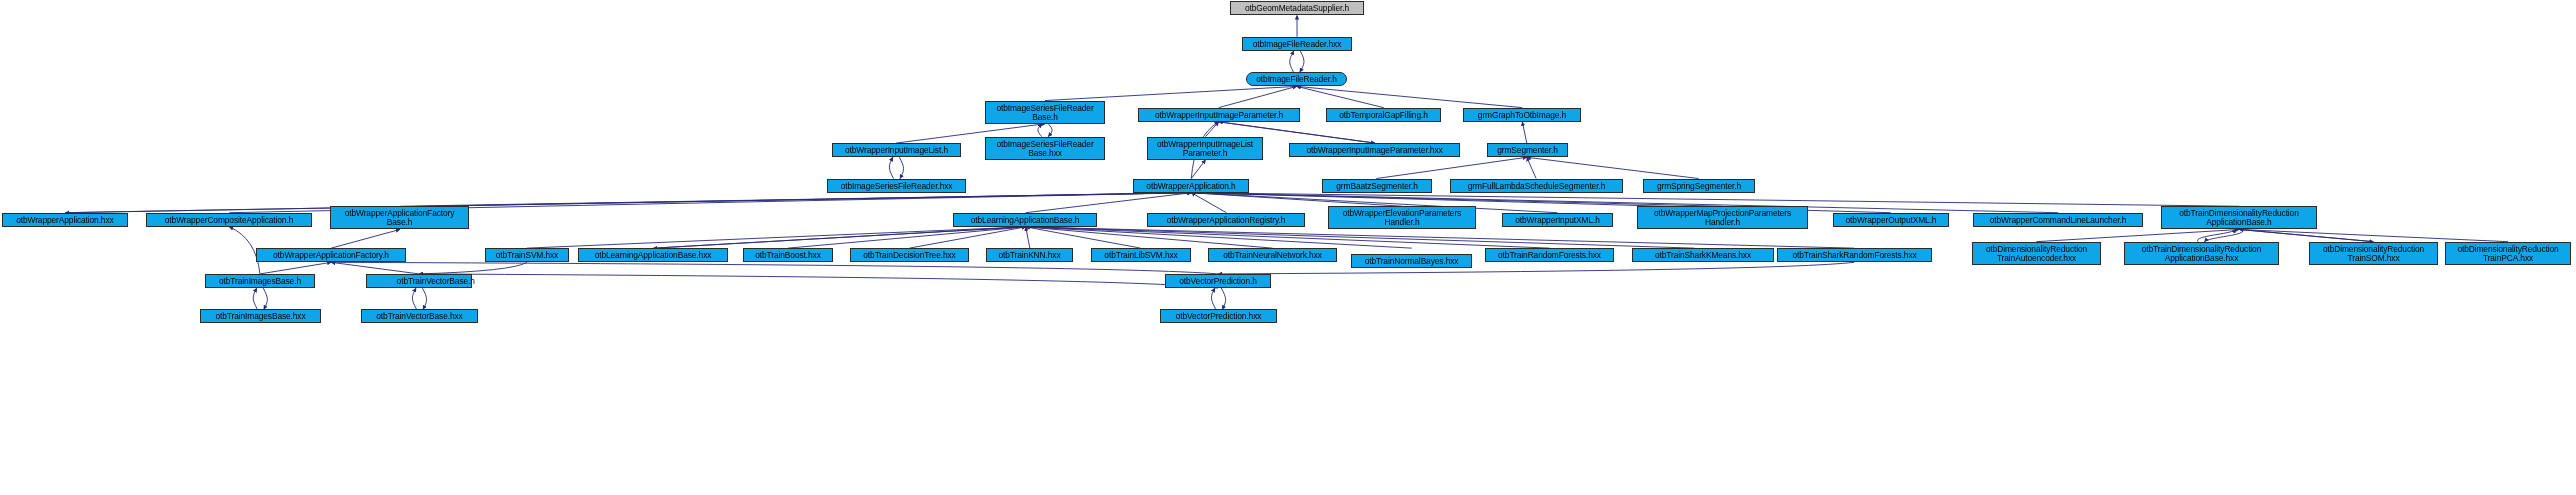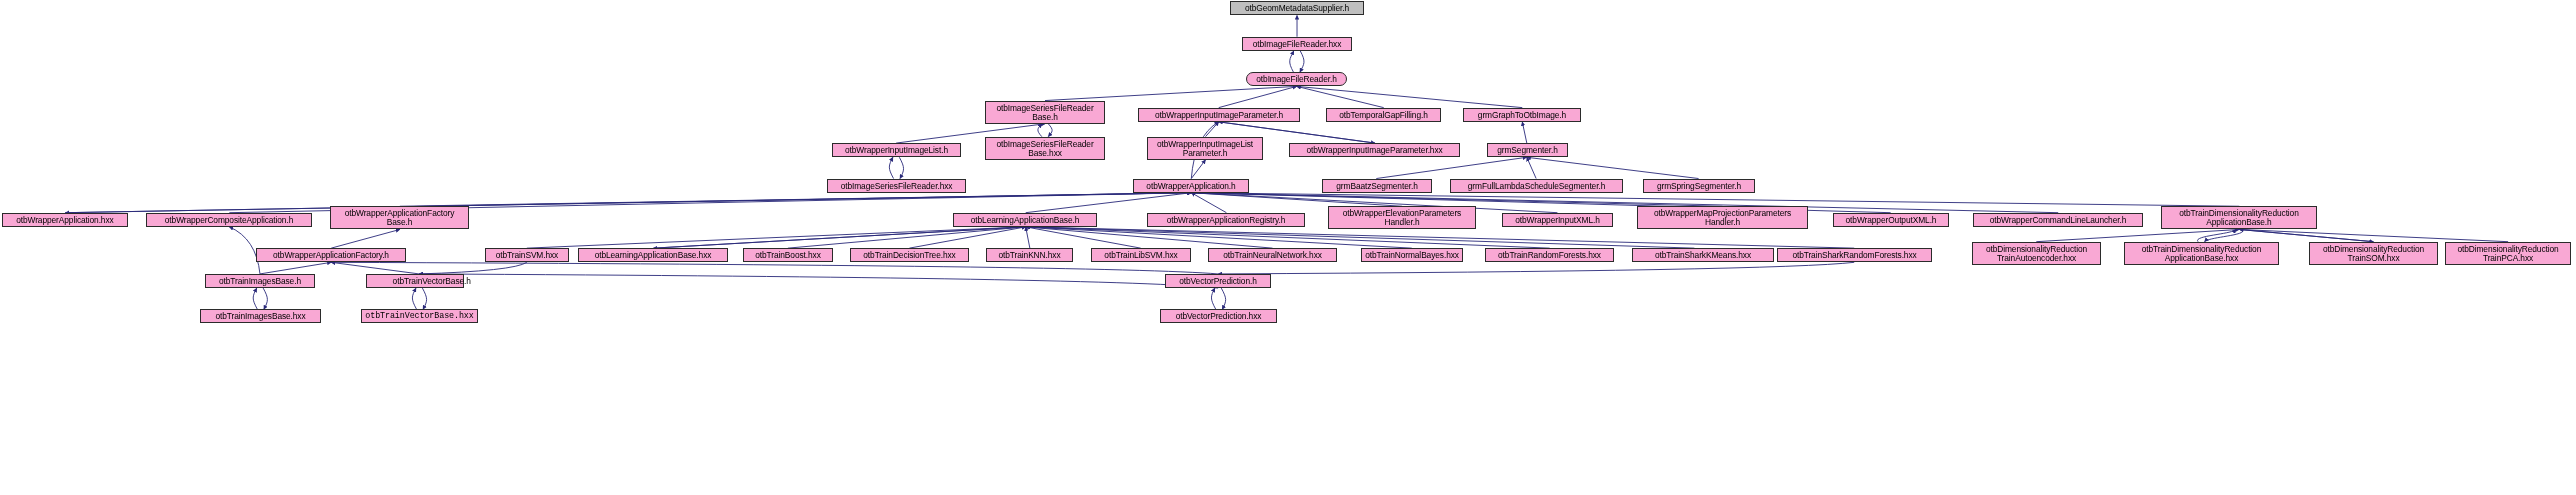--- a/index.html
+++ b/index.html
@@ -21,21 +21,21 @@
     left: 0;
     top: 0;
     width: 2576px;
     height: 495px;
     pointer-events: none;
   }
   .node {
     position: absolute;
     box-sizing: border-box;
     border: 0.6px solid #2b2b2b;
-    background: #f9a8d4;
+    background: #0ea5e9;
     color: #000000;
     font-size: 8.4px;
     line-height: 9px;
     display: flex;
     align-items: center;
     justify-content: center;
     text-align: center;
     white-space: pre-line;
     padding: 0 2.6px;
     z-index: 5;
@@ -162,33 +162,33 @@
       <div class="node" style="left: 2161px; top: 206px; width: 156px; height: 23px;">otbTrainDimensionalityReduction
 ApplicationBase.h</div>
       <div class="node thick" style="left: 256px; top: 248px; width: 150px; height: 14px;">otbWrapperApplicationFactory.h</div>
       <div class="node" style="left: 485px; top: 248px; width: 84px; height: 14px;">otbTrainSVM.hxx</div>
       <div class="node" style="left: 578px; top: 248px; width: 150px; height: 14px; text-align: right;">otbLearningApplicationBase.hxx</div>
       <div class="node" style="left: 743px; top: 248px; width: 90px; height: 14px;">otbTrainBoost.hxx</div>
       <div class="node" style="left: 850px; top: 248px; width: 119px; height: 14px;">otbTrainDecisionTree.hxx</div>
       <div class="node" style="left: 986px; top: 248px; width: 87px; height: 14px;">otbTrainKNN.hxx</div>
       <div class="node" style="left: 1091px; top: 248px; width: 100px; height: 14px;">otbTrainLibSVM.hxx</div>
       <div class="node" style="left: 1208px; top: 248px; width: 129px; height: 14px;">otbTrainNeuralNetwork.hxx</div>
-      <div class="node" style="left: 1351px; top: 248px; width: 102px; height: 14px; margin-left: 10px;">otbTrainNormalBayes.hxx</div>
+      <div class="node" style="left: 1351px; top: 254px; width: 121px; height: 14px;">otbTrainNormalBayes.hxx</div>
       <div class="node" style="left: 1485px; top: 248px; width: 129px; height: 14px;">otbTrainRandomForests.hxx</div>
       <div class="node" style="left: 1632px; top: 248px; width: 142px; height: 14px;">otbTrainSharkKMeans.hxx</div>
       <div class="node" style="left: 1777px; top: 248px; width: 155px; height: 14px;">otbTrainSharkRandomForests.hxx</div>
       <div class="node" style="left: 1972px; top: 242px; width: 129px; height: 23px;">otbDimensionalityReduction
 TrainAutoencoder.hxx</div>
       <div class="node" style="left: 2124px; top: 242px; width: 155px; height: 23px;">otbTrainDimensionalityReduction
 ApplicationBase.hxx</div>
       <div class="node" style="left: 2309px; top: 242px; width: 129px; height: 23px;">otbDimensionalityReduction
 TrainSOM.hxx</div>
       <div class="node" style="left: 2445px; top: 242px; width: 126px; height: 23px;">otbDimensionalityReduction
 TrainPCA.hxx</div>
       <div class="node thick" style="left: 205px; top: 274px; width: 110px; height: 14px;">otbTrainImagesBase.h</div>
-      <div class="node thick" style="left: 366px; top: 274px; width: 98px; height: 14px; padding-left: 36px;">otbTrainVectorBase.h</div>
+      <div class="node thick" style="left: 366px; top: 274px; width: 106px; height: 14px; padding-left: 36px;">otbTrainVectorBase.h</div>
       <div class="node thick" style="left: 1165px; top: 274px; width: 106px; height: 14px;">otbVectorPrediction.h</div>
       <div class="node thick" style="left: 200px; top: 309px; width: 121px; height: 14px;">otbTrainImagesBase.hxx</div>
-      <div class="node thick" style="left: 361px; top: 309px; width: 117px; height: 14px; font-family: Liberation Mono, monospace;">otbTrainVectorBase.hxx</div>
+      <div class="node thick" style="left: 361px; top: 309px; width: 117px; height: 14px;">otbTrainVectorBase.hxx</div>
       <div class="node thick" style="left: 1160px; top: 309px; width: 117px; height: 14px;">otbVectorPrediction.hxx</div>
     </div>
 </div>
 
 
 </body></html>

